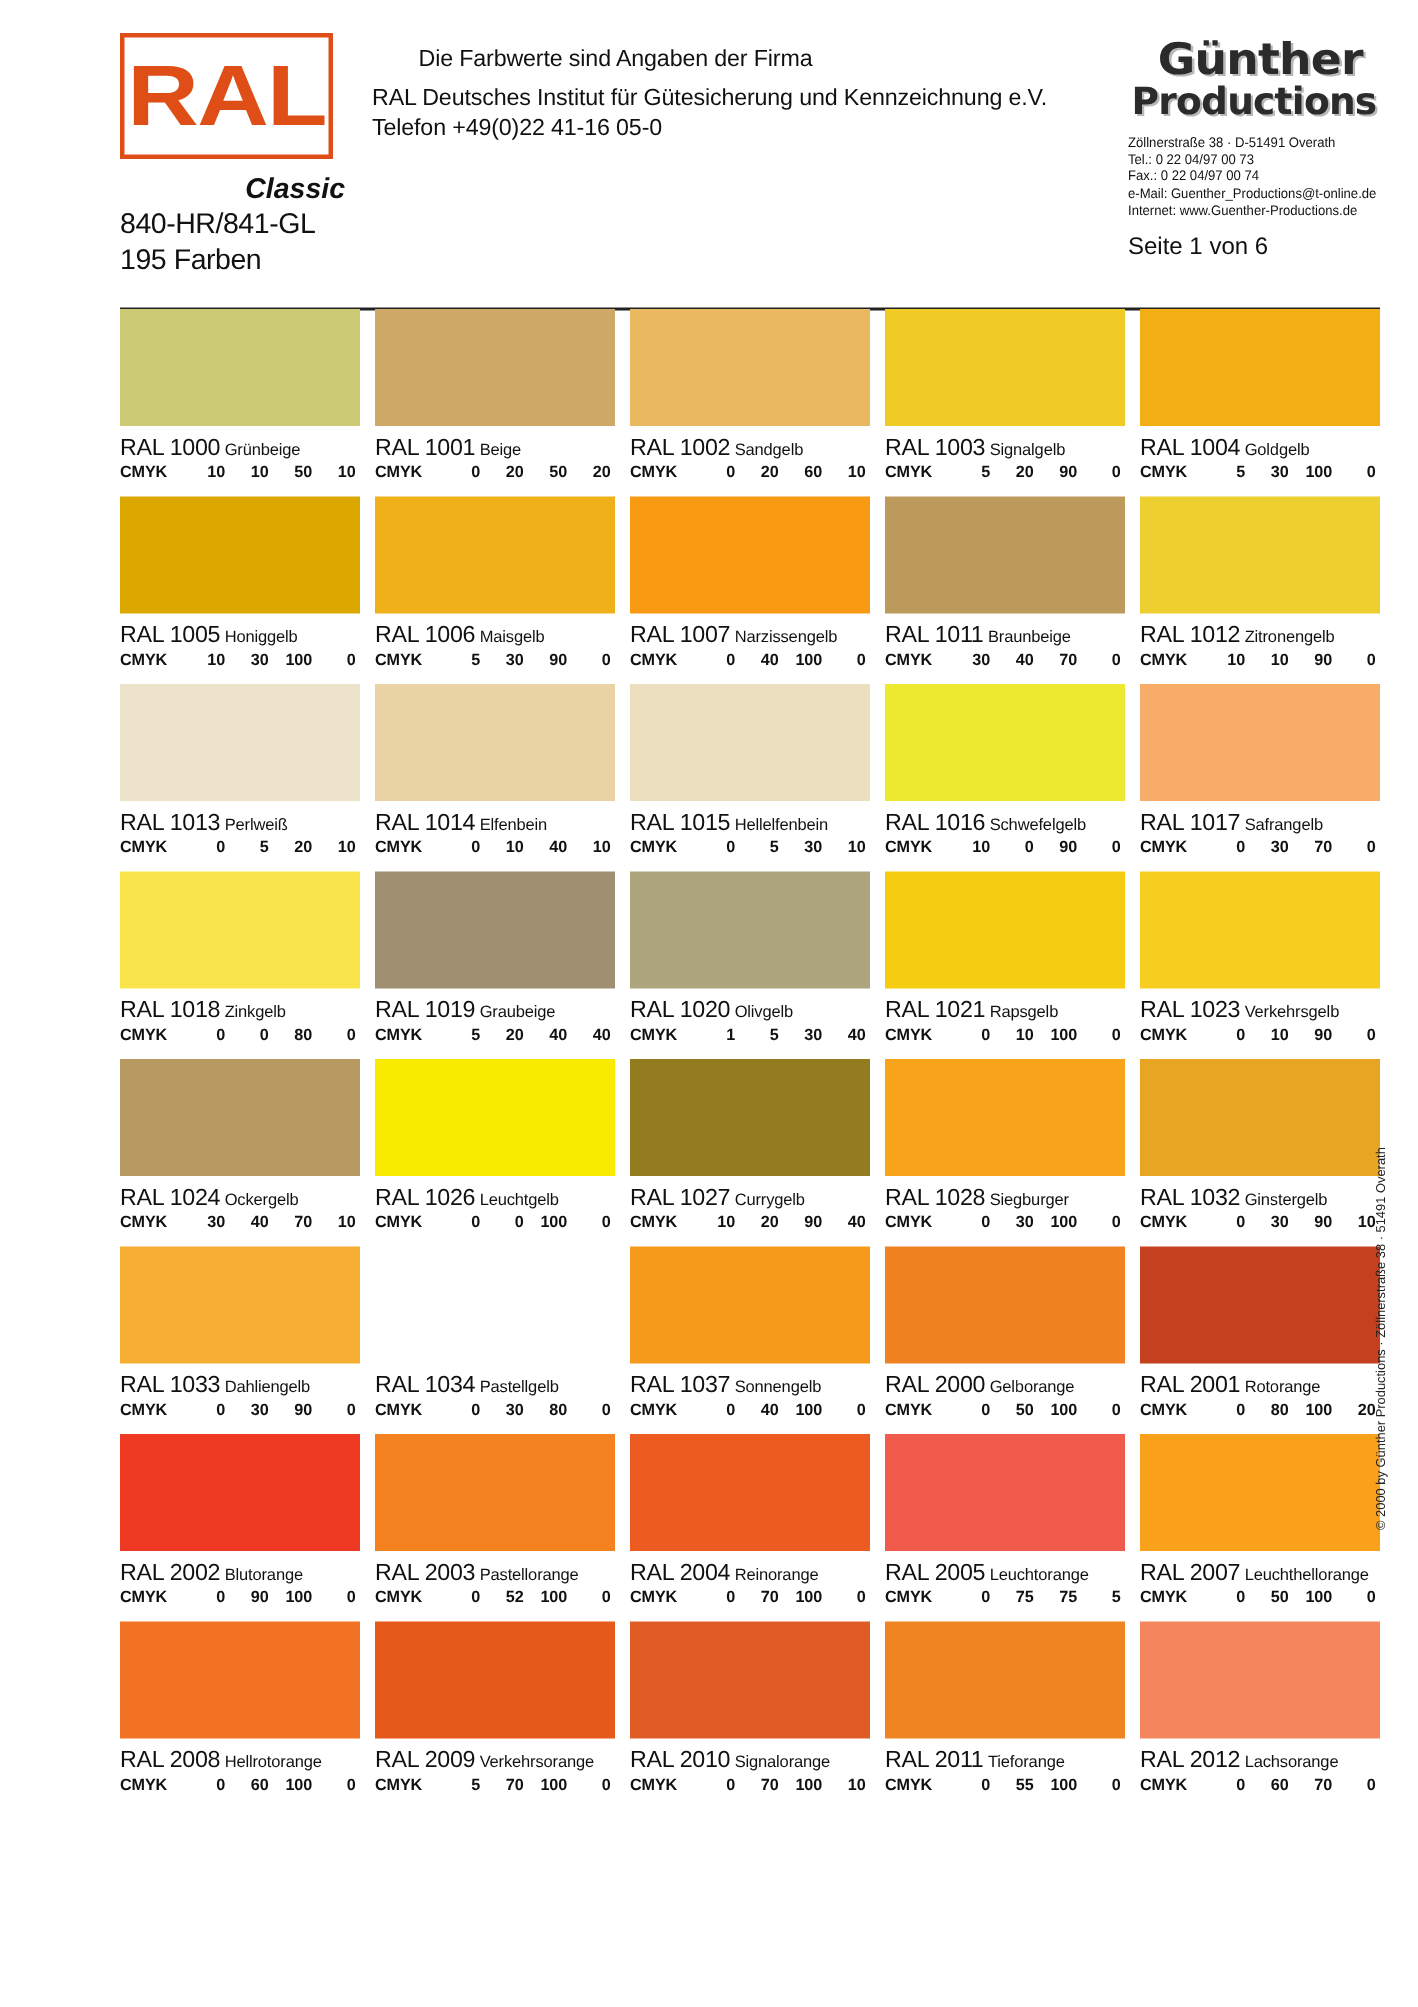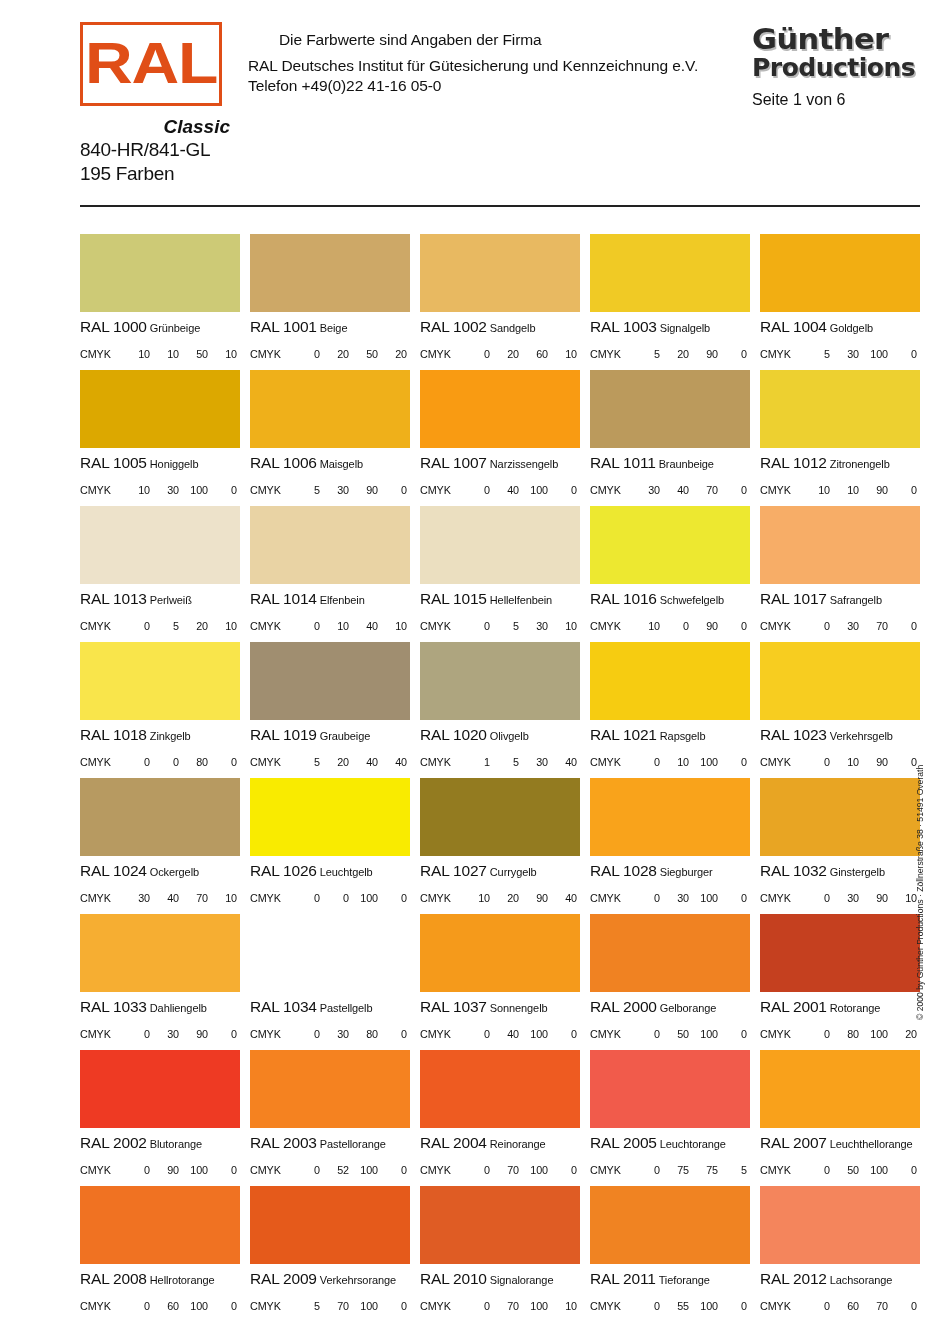--- a/index.html
+++ b/index.html
@@ -97,20 +97,21 @@
     left: 672px;
     top: 2px;
     width: 168px;
     text-align: left;
   }
   .gp-logo {
     font-family: "DejaVu Sans", sans-serif;
     font-weight: bold;
     color: #2b2b2b;
     text-shadow: 1.5px 1.5px 0 #b8b8b8;
+    text-align: center;
   }
   .gp-logo .l1 {
     font-size: 29px;
     line-height: 30px;
     letter-spacing: -0.5px;
     transform: scaleX(1.05);
     transform-origin: left center;
     display: block;
   }
   .gp-logo .l2 {
@@ -145,21 +146,21 @@
     top: 205px;
     width: 840px;
     height: 2px;
     background: #222222;
   }
 
   
   .grid {
     position: absolute;
     left: 80px;
-    top: 234px;
+    top: 206px;
     width: 840px;
     display: grid;
     grid-template-columns: repeat(5, 160px);
     column-gap: 10px;
     row-gap: 10px;
   }
   .cell { width: 160px; }
   .swatch {
     width: 160px;
     height: 78px;
@@ -172,26 +173,27 @@
   .ral-code {
     font-size: 15.5px;
     letter-spacing: -0.2px;
   }
   .ral-label {
     font-size: 11px;
     letter-spacing: -0.1px;
     margin-left: 3px;
   }
   .cmyk-row {
-    margin-top: 12px;
+    margin-top: 1px;
     display: flex;
     align-items: baseline;
     font-size: 10.8px;
     color: #111;
     letter-spacing: -0.1px;
+    font-weight: bold;
   }
   .cmyk-label { width: 41px; }
   .cmyk-val {
     width: 29px;
     text-align: right;
   }
   .side-copy-wrap {
     position: absolute;
     right: 18px;
     top: 1020px;
@@ -231,20 +233,27 @@
         <div>RAL Deutsches Institut für Gütesicherung und Kennzeichnung e.V.</div>
         <div>Telefon +49(0)22 41-16 05-0</div>
       </div>
     </div>
 
     <div class="hdr-right">
       <div class="gp-logo">
         <span class="l1">Günther</span>
         <span class="l2">Productions</span>
       </div>
+      <div class="gp-contact">
+        <div>Zöllnerstraße 38 · D-51491 Overath</div>
+        <div>Tel.:     0 22 04/97 00 73</div>
+        <div>Fax.:    0 22 04/97 00 74</div>
+        <div>e-Mail: Guenther_Productions@t-online.de</div>
+        <div>Internet: www.Guenther-Productions.de</div>
+      </div>
       <div class="seite">Seite 1 von 6</div>
     </div>
 
   </div>
 
   <div class="hdr-rule"></div>
 
   <div class="grid" id="color-grid">
       <div class="cell">
         <div class="swatch" style="background: rgb(205, 202, 118);"></div>

